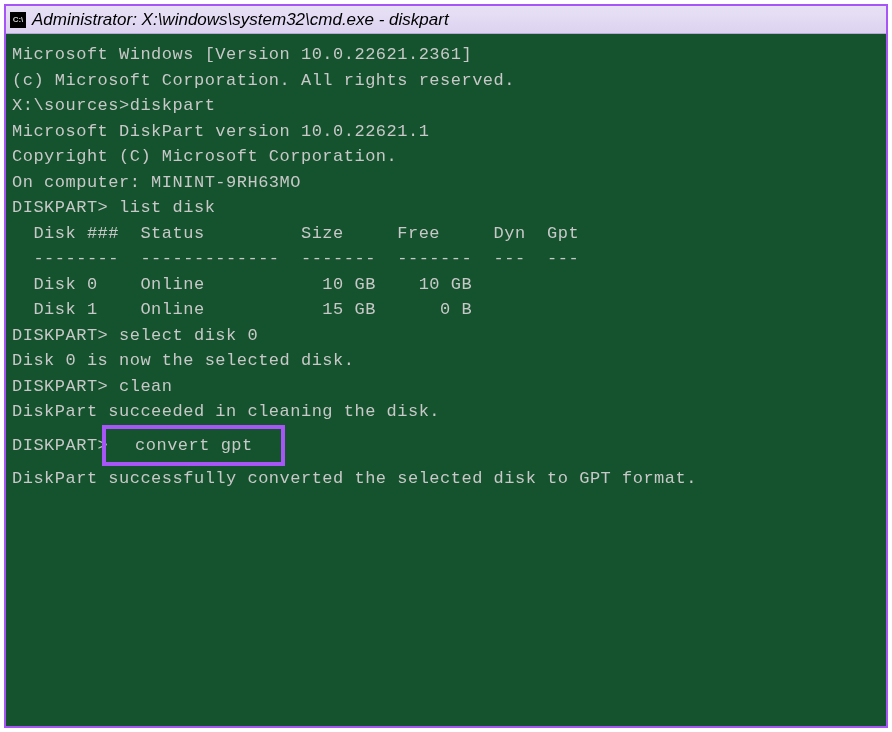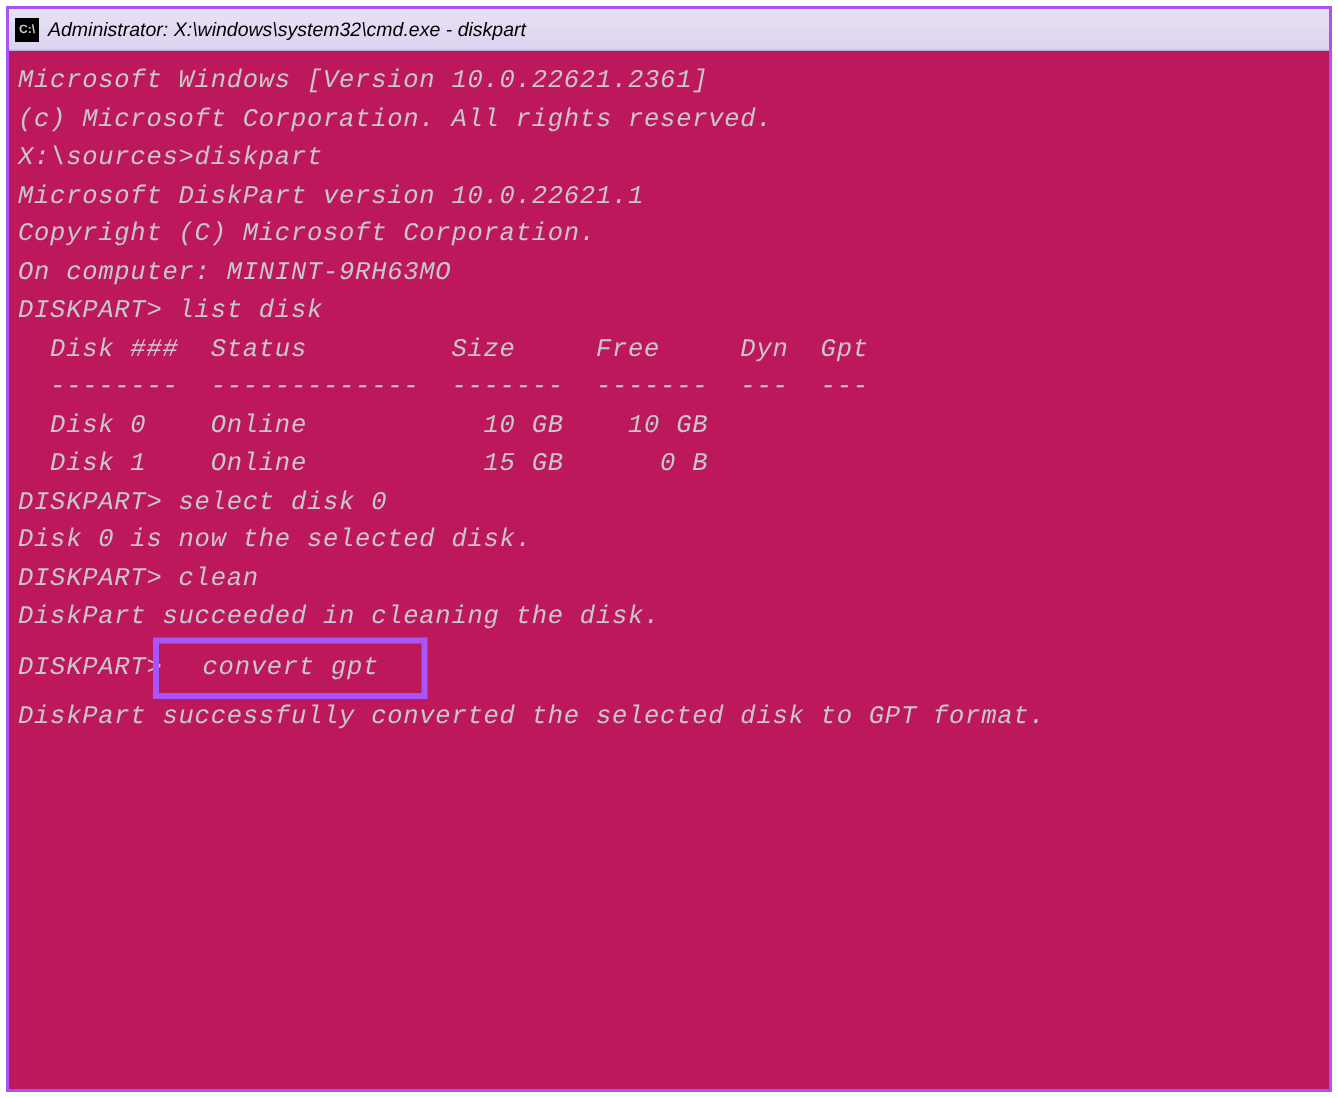--- a/index.html
+++ b/index.html
@@ -33,34 +33,33 @@
       display: flex;
       align-items: center;
       justify-content: center;
       font-size: 8px;
       color: #ccc;
       font-family: sans-serif;
       font-weight: bold;
     }
     .titlebar-text {
       font-family: 'Segoe UI', Tahoma, sans-serif;
-      font-size: 13px;
+      font-size: 17px;
       font-style: italic;
       color: #000;
     }
     .terminal {
-      background: #be185d;
+      background: #14532d;
       color: #c8c8c8;
       padding: 8px 6px;
       font-size: 17px;
       line-height: 1.5;
       height: calc(100% - 28px);
       white-space: pre;
       letter-spacing: 0.5px;
-      font-style: italic;
     }
     .highlight-box {
       border: 4px solid #a855f7;
       padding: 4px 18px;
       display: inline-block;
       margin-left: -6px;
     }
     .line { display: block; }
   </style>
 </head>

